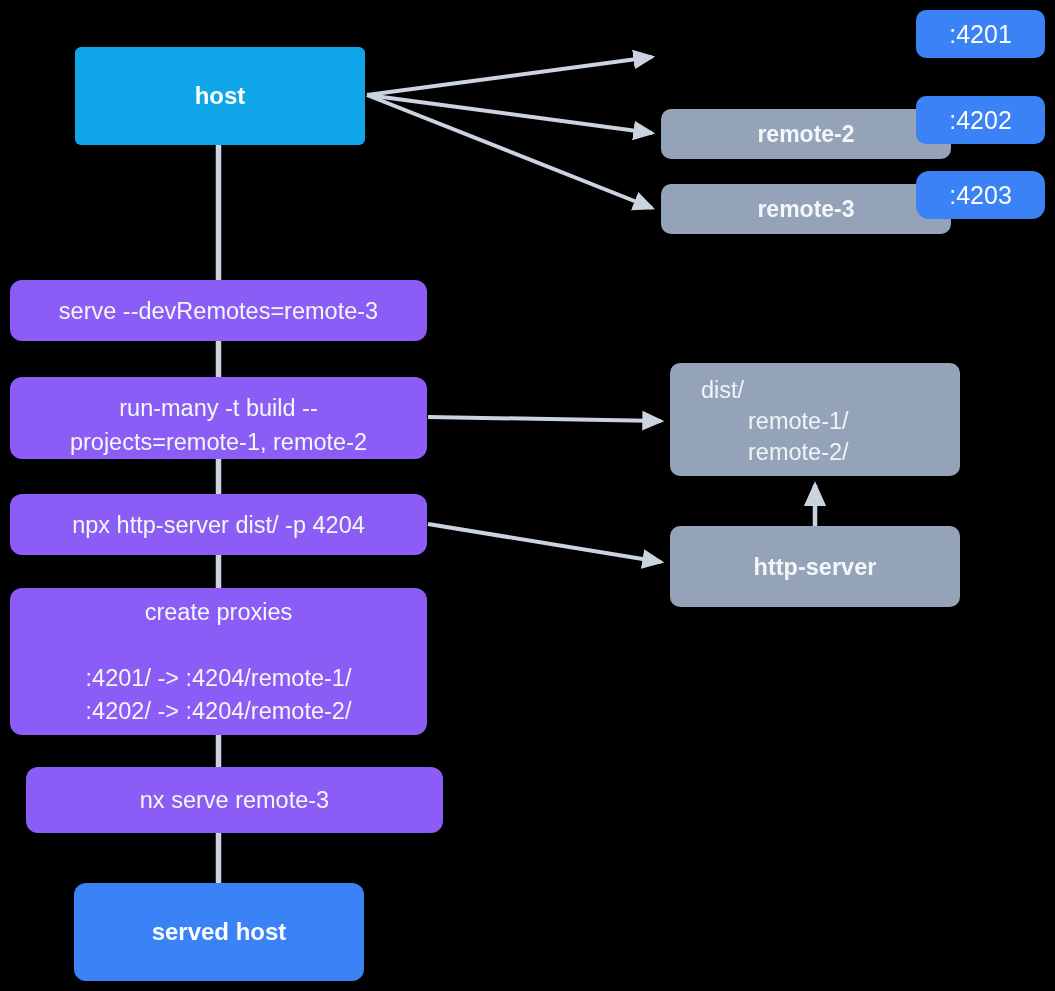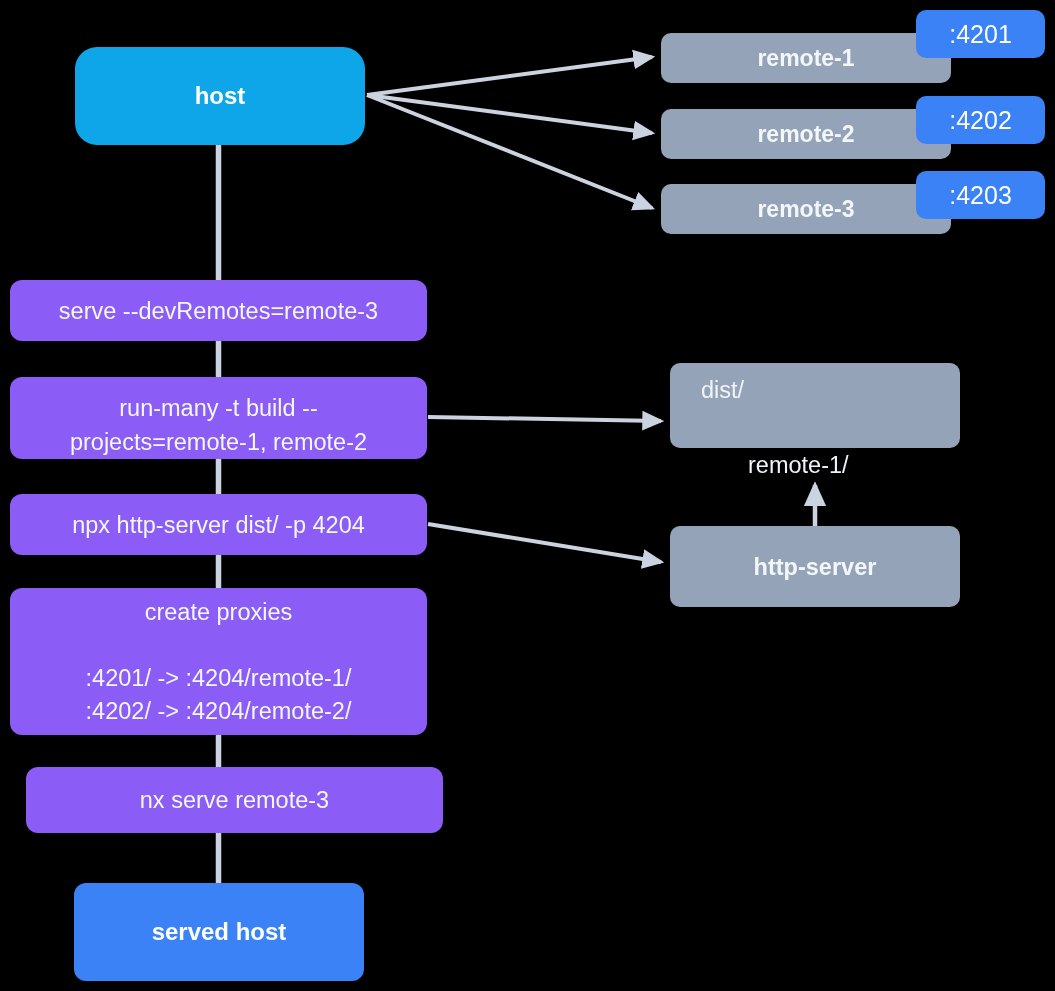--- a/index.html
+++ b/index.html
@@ -29,21 +29,21 @@
     justify-content: center;
     text-align: center;
     box-sizing: border-box;
     color: #fbfdfe;
     font-size: 24px;
     line-height: 32px;
   }
   .host-node {
     left: 75px; top: 47px; width: 290px; height: 98px;
     background: #0ea5e9;
-    border-radius: 22px;
+    border-radius: 6px;
     font-weight: bold;
   }
   .served-host-node {
     left: 74px; top: 883px; width: 290px; height: 98px;
     background: #3b82f6;
     border-radius: 12px;
     font-weight: bold;
   }
   .remote-node {
     left: 661px; width: 290px; height: 50px;
@@ -59,48 +59,47 @@
   .port-badge {
     left: 916px; width: 129px; height: 48px;
     background: #3b82f6;
     border-radius: 10px;
     z-index: 3;
     font-size: 25px;
     font-weight: 400;
   }
   .port-1 { top: 10px; }
   .port-2 { top: 96px; }
-  .port-3 { top: 171px; }
+  .port-3 { top: 171px; border-radius: 13px; }
   .step-node {
     left: 10px; width: 417px;
     background: #8b5cf6;
     border-radius: 12px;
     color: #f2f8f4;
     font-weight: 400;
     font-size: 23.5px;
     flex-direction: column;
   }
   .step-serve        { top: 280px; height: 61px; }
   .step-run-many     { top: 377px; height: 82px; line-height: 34px; justify-content: flex-end; }
   .step-http-server  { top: 494px; height: 61px; }
   .step-proxies      { top: 588px; height: 147px; line-height: 33px; }
   .step-nx-serve     { top: 767px; height: 66px; margin-left: 16px; }
   .dist-node {
-    left: 670px; top: 363px; width: 290px; height: 85px;
+    left: 670px; top: 363px; width: 290px; height: 113px;
     background: #94a3b8;
     border-radius: 10px;
     color: #f0f4f8;
     font-size: 23.5px;
     line-height: 31px;
     justify-content: flex-start;
     align-items: flex-start;
     flex-direction: column;
     text-align: left;
     padding: 12px 0 0 31px;
-    gap: 44px;
   }
   .dist-node .indent { padding-left: 47px; }
   .http-server-node {
     left: 670px; top: 526px; width: 290px; height: 81px;
     background: #94a3b8;
     border-radius: 10px;
     font-weight: bold;
     color: #f4f7fa;
     font-size: 23.5px;
   }
@@ -127,23 +126,20 @@
 
     <line x1="428" y1="524" x2="661" y2="562" stroke="#ccd3e0" stroke-width="4" marker-end="url(#arrow)"></line>
 
     <line x1="815" y1="528" x2="815" y2="485" stroke="#ccd3e0" stroke-width="4.5" marker-end="url(#arrow)"></line>
   </svg>
 
   <div class="node host-node">
     <span>host</span>
   </div>
 
-  <div class="node remote-node remote-1">
-    <span>remote-1</span>
-  </div>
   <div class="node port-badge port-1">
     <span>:4201</span>
   </div>
 
   <div class="node remote-node remote-2">
     <span>remote-2</span>
   </div>
   <div class="node port-badge port-2">
     <span>:4202</span>
   </div>

